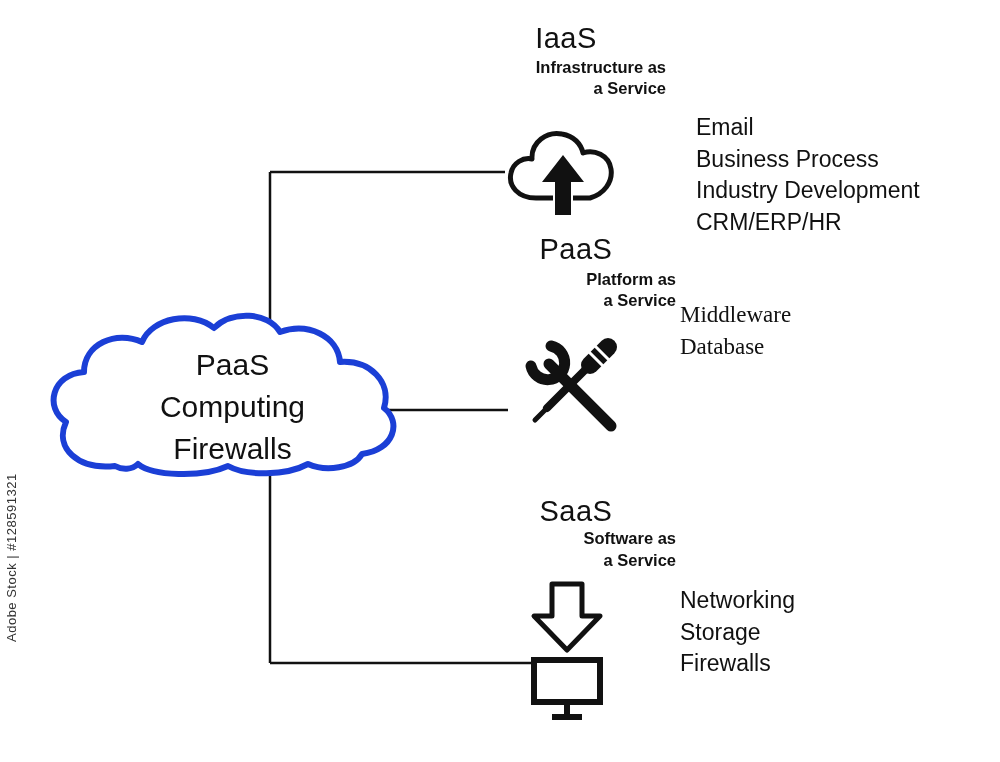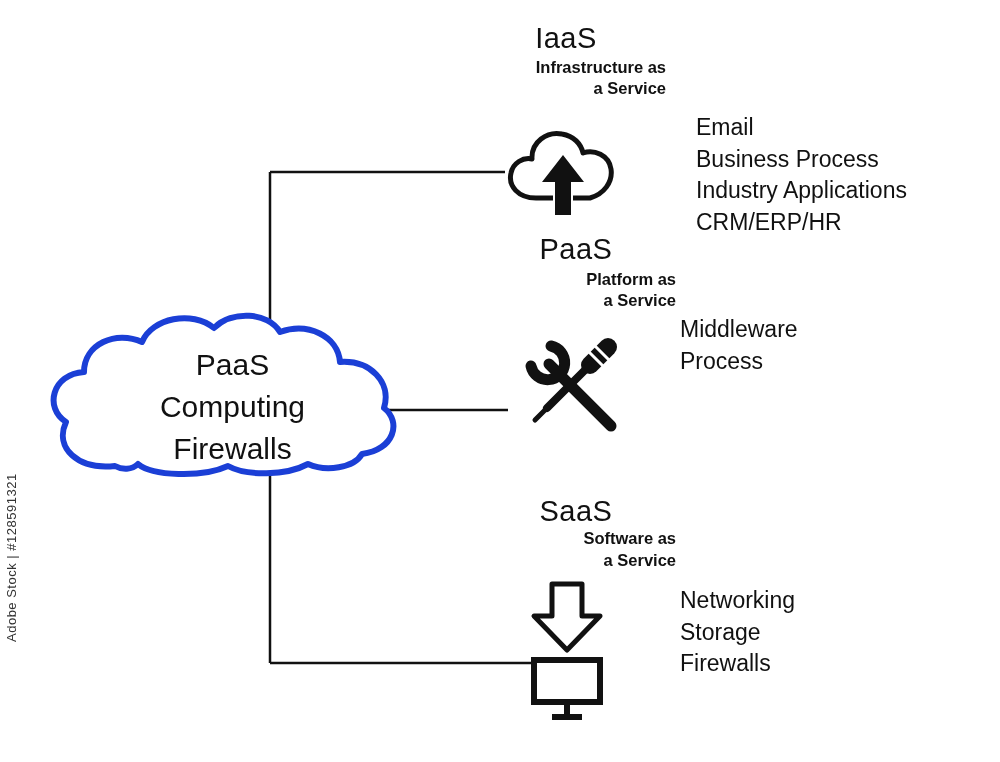--- a/index.html
+++ b/index.html
@@ -74,43 +74,43 @@
   <svg class="abs" style="left:498px;top:120px;" width="130" height="102" viewBox="0 0 130 102">
     <path d="M38,78 C20,78 10,66 13,53 C15,43 25,37 34,39 C33,22 49,11 64,14
              C76,16 83,24 85,33 C96,29 111,35 113,49 C115,62 106,74 92,78 L38,78" fill="#ffffff" stroke="#111111" stroke-width="5" stroke-linejoin="round" stroke-linecap="round"></path>
     <path d="M57,97 L57,62 L44,62 L65,35 L86,62 L73,62 L73,97 Z" fill="#111111" stroke="#ffffff" stroke-width="4" stroke-linejoin="round"></path>
     <path d="M57,95 L57,62 L44,62 L65,35 L86,62 L73,62 L73,95 Z" fill="#111111"></path>
   </svg>
 
   <div class="abs items" style="left:696px;top:112px;">
     <div class="item">Email</div>
     <div class="item">Business Process</div>
-    <div class="item">Industry Applications</div>
+    <div class="item">Industry Development</div>
     <div class="item">CRM/ERP/HR</div>
   </div>
 
   <div class="abs acronym" style="left:476px;top:233px;">PaaS</div>
   <div class="abs subtitle" style="left:476px;top:270px;">Platform as</div>
   <div class="abs subtitle" style="left:476px;top:291px;">a Service</div>
 
   <svg class="abs" style="left:515px;top:330px;" width="110" height="110" viewBox="0 0 110 110">
 
     <path d="M16,36 A17,17 0 1 0 36,16" fill="none" stroke="#111111" stroke-width="11" stroke-linecap="round"></path>
     <line x1="34" y1="34" x2="96" y2="96" stroke="#111111" stroke-width="11" stroke-linecap="round"></line>
 
     <line x1="93" y1="17" x2="75" y2="35" stroke="#111111" stroke-width="18" stroke-linecap="round"></line>
     <line x1="80" y1="16" x2="94" y2="30" stroke="#ffffff" stroke-width="3"></line>
     <line x1="74" y1="22" x2="88" y2="36" stroke="#ffffff" stroke-width="3"></line>
     <line x1="73" y1="37" x2="32" y2="78" stroke="#111111" stroke-width="8" stroke-linecap="round"></line>
     <line x1="32" y1="78" x2="20" y2="90" stroke="#111111" stroke-width="5" stroke-linecap="round"></line>
   </svg>
 
-  <div class="abs items" style="left:680px;top:314px;">
+  <div class="abs items" style="left:680px;top:299px;font-family:Liberation Serif, serif;">
     <div class="item">Middleware</div>
-    <div class="item">Process</div>
+    <div class="item">Database</div>
   </div>
 
   <div class="abs acronym" style="left:476px;top:495px;">SaaS</div>
   <div class="abs subtitle" style="left:476px;top:529px;">Software as</div>
   <div class="abs subtitle" style="left:476px;top:551px;">a Service</div>
 
   <svg class="abs" style="left:512px;top:578px;" width="110" height="148" viewBox="0 0 110 148">
     <path d="M40,6 L70,6 L70,38 L88,38 L55,72 L22,38 L40,38 Z" fill="#ffffff" stroke="#111111" stroke-width="5" stroke-linejoin="round"></path>
     <rect x="22" y="82" width="66" height="42" fill="#ffffff" stroke="#111111" stroke-width="6"></rect>
     <line x1="55" y1="125" x2="55" y2="137" stroke="#111111" stroke-width="6"></line>

